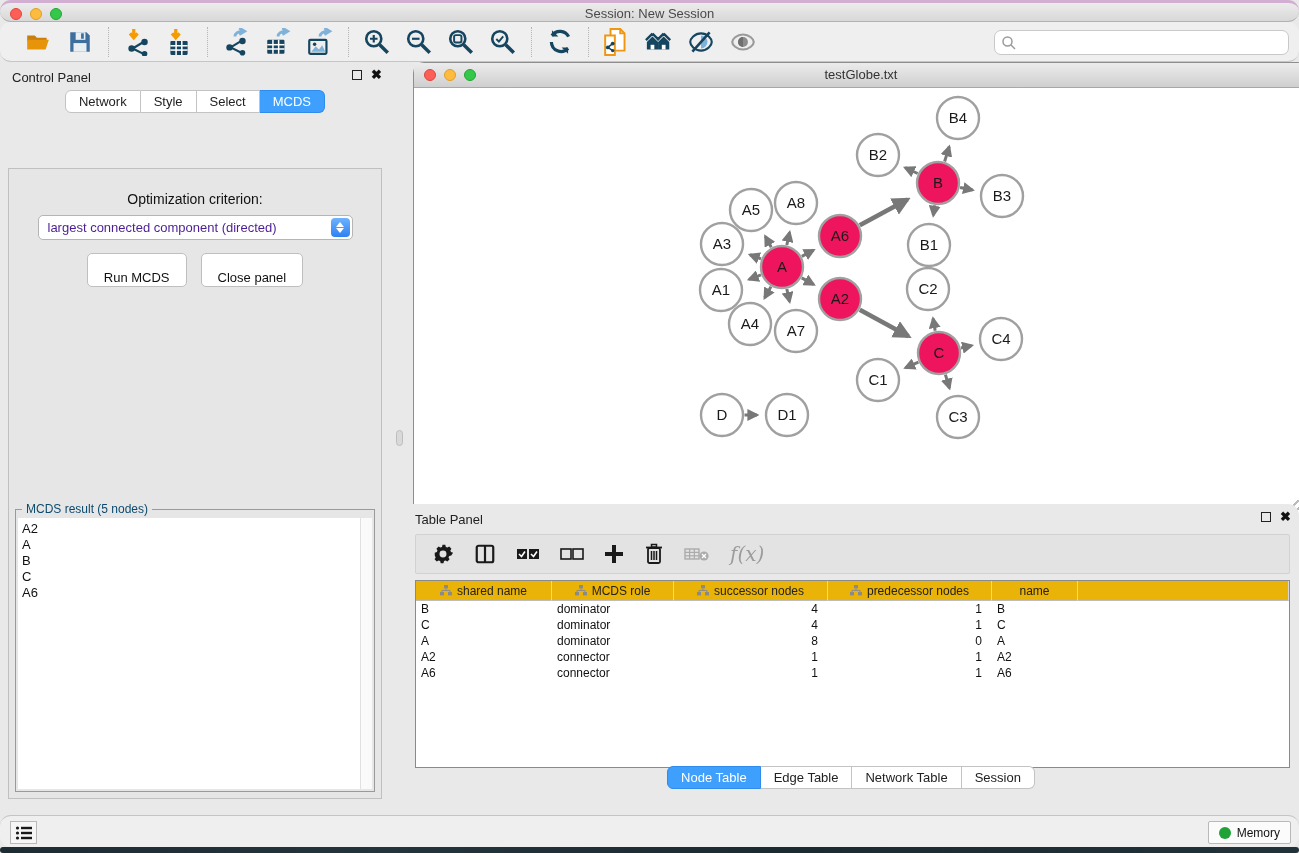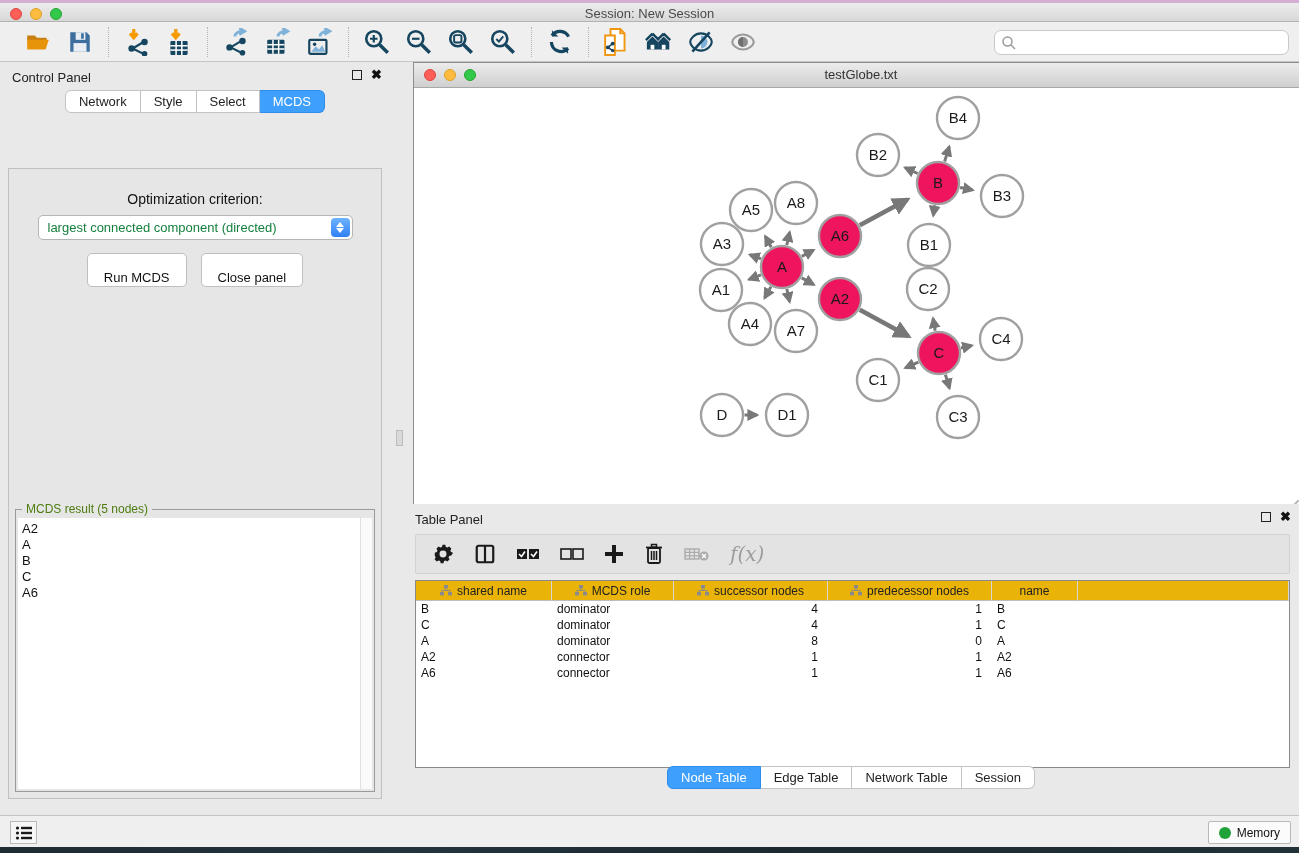--- a/index.html
+++ b/index.html
@@ -1,18 +1,18 @@
 <!DOCTYPE html>
 <html><head>
 <meta charset="utf-8">
 <style>
   * { margin:0; padding:0; box-sizing:border-box; }
   html,body { width:1299px; height:853px; overflow:hidden;
     font-family:"Liberation Sans", sans-serif; background:#e9e9e9; }
-  .abs { position:absolute; }
+  .abs { position:absolute;border-radius:11px; }
   #app { position:relative; width:1299px; height:853px; background:#e9e9e9; }
 
   
   #titlebar { left:0; top:0; width:1299px; height:22px;
     background:linear-gradient(#ececec,#d8d8d8);
     border-top:3px solid #d2aed2; border-bottom:1px solid #b2b2b2; }
   .lights { position:absolute; left:10px; top:5px; display:flex; gap:8px; }
   .light { width:12px; height:12px; border-radius:50%; }
   .light.red{ background:#fc5f57; border:1px solid #e0443e;}
   .light.yellow{ background:#fdbc40; border:1px solid #dfa023;}
@@ -44,35 +44,35 @@
     font-size:13px; color:#222; cursor:pointer; }
   .tab:first-child { border-left:1px solid #c3c3c3; border-radius:6px 0 0 6px; }
   .tab:last-child { border-radius:0 6px 6px 0; }
   .tab.active { background:#3e9ffd; border-color:#2e8ced; color:#fff; }
 
   #cp-content { position:absolute; left:8px; right:8px; top:106px; bottom:16px;
     border:1px solid #c0c0c0; background:#e6e6e6; }
   #opt-label { text-align:center; margin-top:22px; font-size:14px; color:#111; }
   #criterion { margin:8px auto 0 auto; width:315px; height:25px; background:#fff;
     border:1px solid #b5b5b5; border-radius:5px; position:relative;
-    font-size:13px; color:#15803d; line-height:23px; padding-left:9px; cursor:pointer; }
+    font-size:13px; color:#4c1d95; line-height:23px; padding-left:9px; cursor:pointer; }
   #criterion .stepper { position:absolute; right:2px; top:2px; bottom:2px; width:19px;
     border-radius:4px; background:linear-gradient(#6fb3ff,#2f80f2);
     display:flex; flex-direction:column; align-items:center; justify-content:center; gap:1px; }
   .chev { width:0; height:0; border-left:4px solid transparent; border-right:4px solid transparent; }
   .chev.up { border-bottom:5px solid #fff; } .chev.down { border-top:5px solid #fff; }
   #cp-buttons { display:flex; justify-content:center; gap:14px; margin-top:13px; }
   .mac-btn { background:#fff; border:1px solid #bfbfbf; border-radius:5px; height:23px;
     padding:16px 16px; font-size:13px; color:#111; cursor:pointer;
     font-family:"Liberation Sans",sans-serif; }
 
   #result-group { position:absolute; left:6px; right:6px; top:340px; bottom:6px;
     border:1px solid #9a9a9a; }
   #result-legend { position:absolute; top:-8px; left:6px; background:#e6e6e6;
-    padding:0 4px; font-size:12px; color:#4d7c0f; }
+    padding:0 4px; font-size:12px; color:#0c4a6e; }
   #result-list { position:absolute; inset:8px 14px 2px 2px; background:#fff;
     font-size:13px; color:#111; padding:3px 0 0 4px; }
   #result-scroll { position:absolute; top:8px; bottom:2px; right:2px; width:12px;
     background:#fafafa; border-left:1px solid #e0e0e0; }
   .list-item { line-height:16px; }
 
   
   #net-frame { left:413px; top:62px; width:896px; height:455px; background:#fff;
     border:1px solid #8e8e8e; }
   #net-titlebar { height:25px; background:linear-gradient(#ececec,#cfcfcf);

